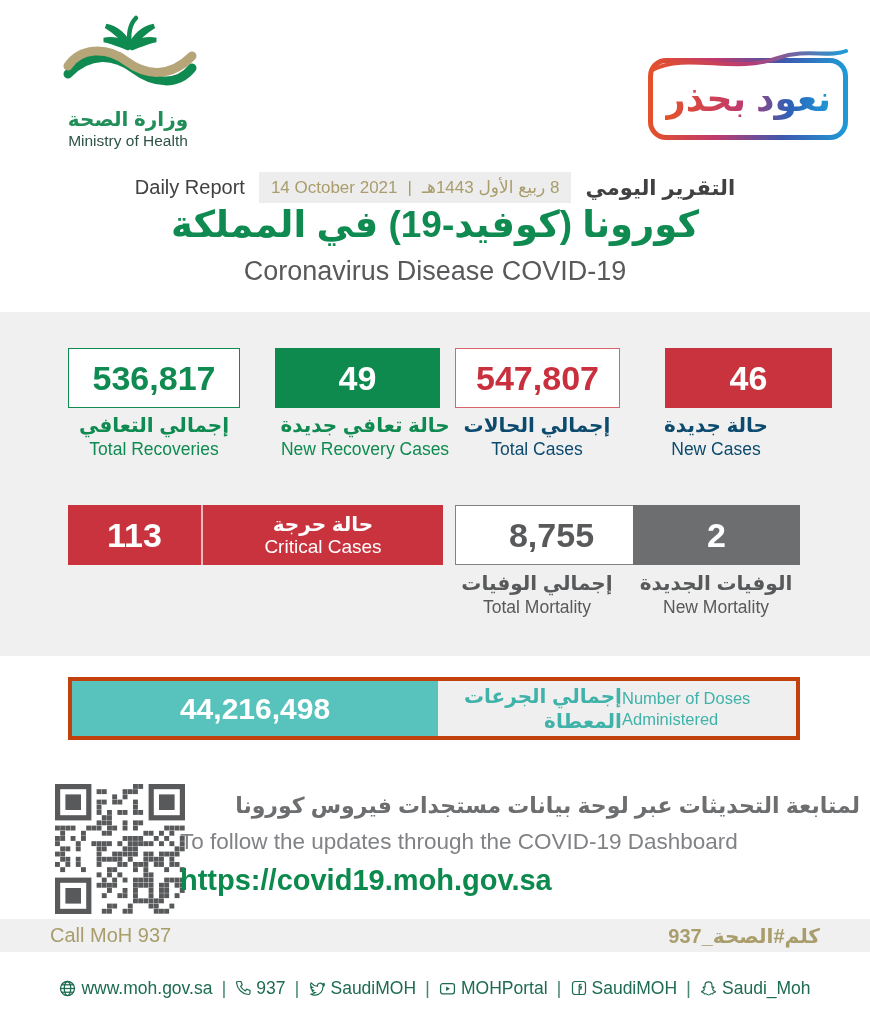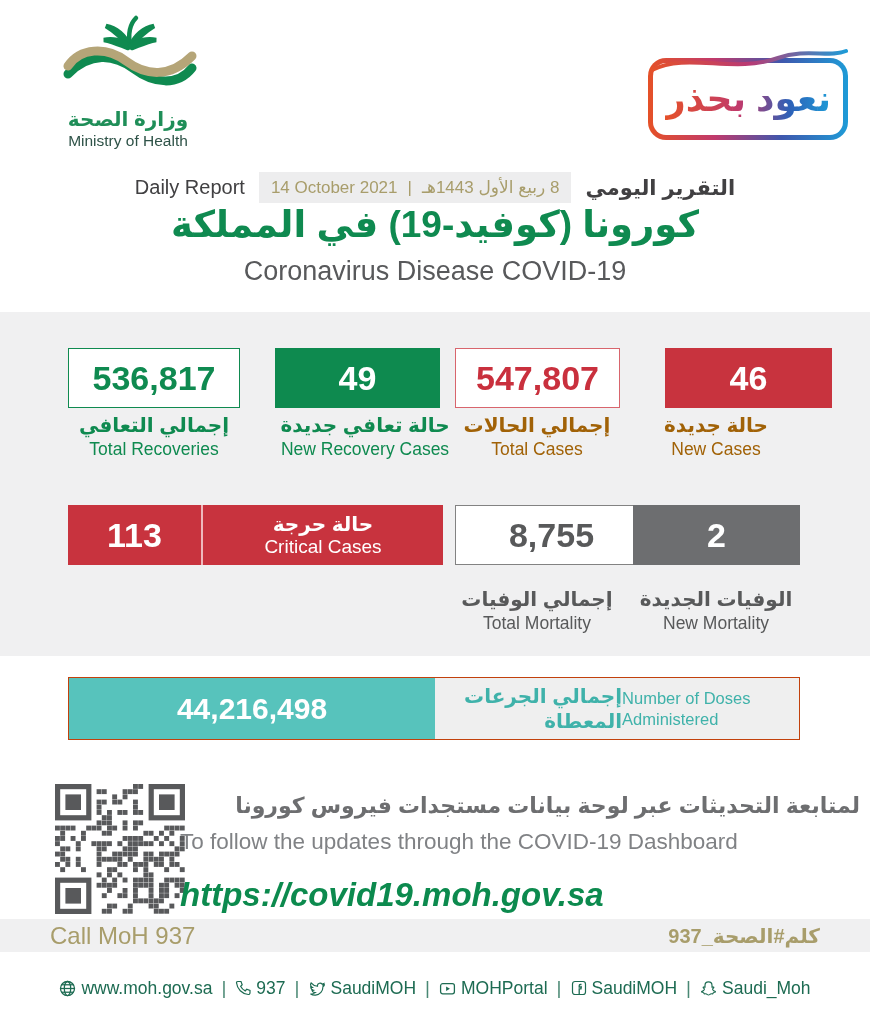--- a/index.html
+++ b/index.html
@@ -54,46 +54,46 @@
   .crit-num { width:135px; display:flex; align-items:center; justify-content:center;
      font-size:34px; font-weight:bold; border-right:2px solid #efb9bd; }
   .crit-label { flex:1; display:flex; flex-direction:column; align-items:center;
      justify-content:center; line-height:1.15; }
   .crit-label .ar { font-size:20px; font-weight:bold; direction:rtl; }
   .crit-label .en { font-size:19px; }
   .stat-label { position:absolute; width:240px; text-align:center; line-height:1.3; }
   .stat-label .ar { font-size:20px; font-weight:bold; direction:rtl; }
   .stat-label .en { font-size:17.5px; }
   .lab-green { color:#0f8a50; }
-  .lab-red { color:#a16207; }
+  .lab-red { color:#0c4a6e; }
   .lab-gray { color:#58595a; }
-  .r1 { top:100px; } .r2 { top:258px;margin-top:16px; }
+  .r1 { top:100px; } .r2 { top:258px; }
   .lx1 { left:34px; } .lx2 { left:245px;text-align:center; } .lx3 { left:417px; } .lx4 { left:596px; }
 
   
-  .doses-bar { top:677px; left:68px; width:732px; height:63px; border:1px solid #c2410c;
+  .doses-bar { top:677px; left:68px; width:732px; height:63px; border:4px solid #c2410c;
      display:flex; }
   .doses-num { width:366px; background:#57c3bc; color:#fff; font-size:30px; font-weight:bold;
      display:flex; align-items:center; justify-content:center; }
   .doses-label { flex:1; background:#efefef; color:#3fb2aa; display:flex; flex-direction:row;
      align-items:center; justify-content:center; line-height:1.25; }
   .doses-label .ar { font-size:20px; font-weight:bold; direction:rtl; }
   .doses-label .en { font-size:16.5px; }
 
   
   .qr { left:55px; top:784px; width:130px; height:130px; }
   .dash-text { left:180px; top:793px; width:680px; }
   .dash-ar { font-size:22px; font-weight:bold; color:#6d6e70; direction:rtl; }
   .dash-en { font-size:22.5px; color:#808285; margin-top:10px; }
-  .dash-url { font-size:33px; font-weight:bold; color:#0c8a4e; margin-top:21px;font-style:italic; }
+  .dash-url { font-size:29px; font-weight:bold; color:#0c8a4e; margin-top:9px; }
 
   
   .call-row { top:919px; left:0; width:870px; height:33px; background:#f0f0f1;
      display:flex; justify-content:space-between; align-items:center; padding:0 50px; }
-  .call-en { font-size:24px; color:#a89d6b; }
+  .call-en { font-size:20px; color:#a89d6b; }
   .call-ar { font-size:20px; font-weight:bold; color:#a89d6b; direction:rtl; }
 
   
   .footer-row { top:977px; left:0; width:870px; display:flex; justify-content:center;
      align-items:center; gap:9px; color:#1d6b52; font-size:17.5px; }
   .f-item { display:flex; align-items:center; gap:5px; }
   .f-sep { color:#1d6b52; opacity:.8; font-size:19px; }
   .f-item svg { display:block; }
 </style>
 </head>

